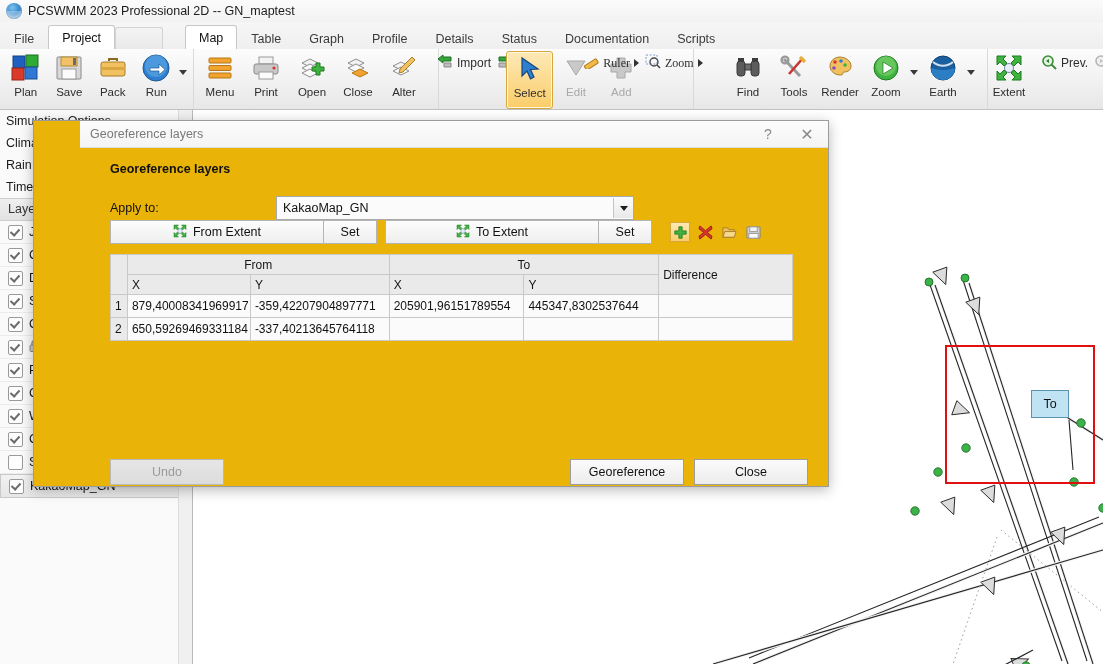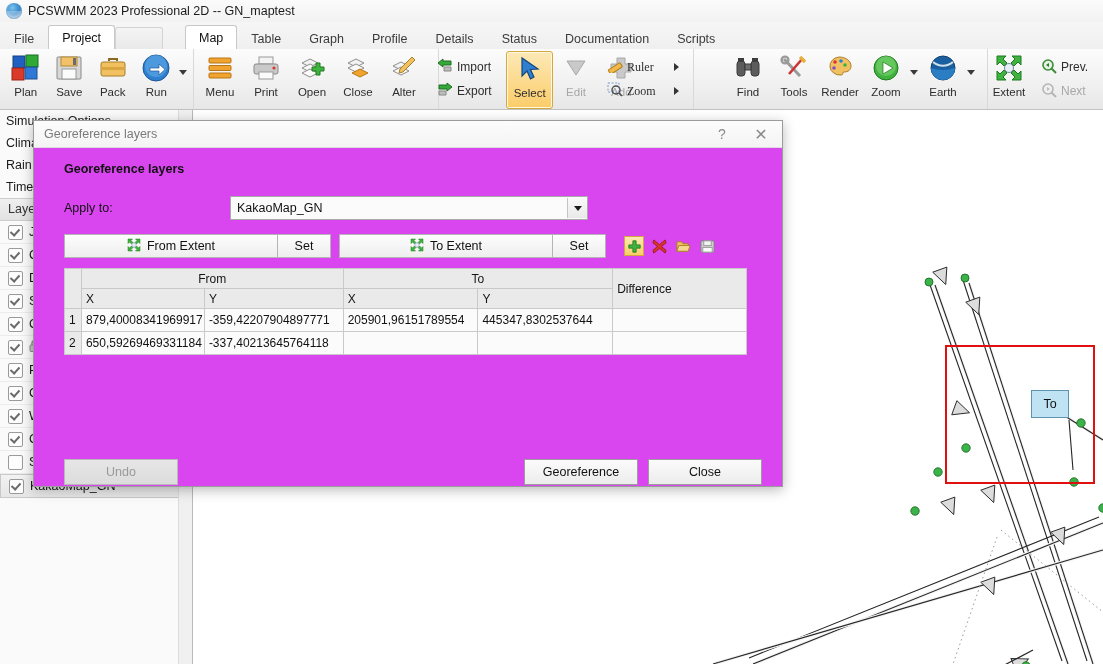--- a/index.html
+++ b/index.html
@@ -86,21 +86,21 @@
   .rb-item.sel {
     background: linear-gradient(to bottom,#fde9b6,#fbcd6a);
     border: 1px solid #d4a83c; border-radius: 3px;
     box-shadow: inset 0 0 0 1px #fff8e0;
   }
   .rb-split {
     align-self: center; margin: 0 2px 14px 1px;
     width: 0; height: 0; border-left: 4px solid transparent;
     border-right: 4px solid transparent; border-top: 5px solid #3a3a3a;
   }
-  .rb-small-col { display: flex; flex-direction: column; justify-content: center; height: 56px; margin-top:2px; }
+  .rb-small-col { display: flex; flex-direction: row; justify-content: center; height: 56px; margin-top:2px; }
   .rb-small {
     display: flex; align-items: center; gap: 4px;
     height: 24px; padding: 0 3px; font-size: 12px; color: #2d2d2d;
   }
   .rb-small .arrow {
     margin-left: auto; width: 0; height: 0;
     border-top: 4px solid transparent; border-bottom: 4px solid transparent;
     border-left: 5px solid #333;
   }
   .rb-small.dim { color: #a8a8a8; }
@@ -146,23 +146,24 @@
 
   
   .mapcanvas {
     position: absolute; left: 193px; top: 110px; width: 910px; height: 554px;
     background: #ffffff; overflow: hidden;
   }
 
   
   .dialog {
     position: absolute; left: 33px; top: 120px; width: 748px; height: 365px;
-    background: #d946ef;
+    background: #eab308;
     border: 1px solid #9b9b9b;
     box-shadow: 0 3px 12px rgba(0,0,0,.28);
+    padding-left: 46px;
   }
   .dlg-title {
     height: 26px; background: linear-gradient(to bottom,#fcfcfc,#f4f4f4);
     border-bottom: 1px solid #dddddd;
     display: flex; align-items: center;
   }
   .dlg-title .t { margin-left: 10px; font-size: 12.5px; color: #7a7a7a; }
   .dlg-title .btns { margin-left: auto; display: flex; }
   .dlg-btn {
     width: 36px; height: 25px; display: flex; align-items: center; justify-content: center;
@@ -182,21 +183,21 @@
     display: flex; align-items: center;
   }
   .combo .val { padding-left: 6px; font-size: 12.5px; color: #111; flex: 1; }
   .combo .drop {
     width: 19px; height: 20px; border-left: 1px solid #c4c4c4;
     background: linear-gradient(to bottom,#fafafa,#e9e9e9);
     display: flex; align-items: center; justify-content: center;
   }
   .caret-dn { width: 0;height:0;border-left:4px solid transparent;border-right:4px solid transparent;border-top:5px solid #1c1c1c; }
 
-  .extrow { display: flex; align-items: center; margin-top: 14px; gap: 8px; }
+  .extrow { display: flex; align-items: center; gap: 8px; }
   .extbtn {
     height: 22px; border: 1px solid #b4b4b4;
     background: linear-gradient(to bottom,#fdfdfd,#eeeeee);
     display: flex; align-items: center;
   }
   .extbtn .main { flex: 1; display: flex; align-items: center; justify-content: center; gap: 6px; font-size: 12.5px; color:#111; }
   .extbtn .set {
     width: 52px; height: 22px; border-left: 1px solid #b4b4b4;
     display: flex; align-items: center; justify-content: center;
     font-size: 12.5px; color: #111;

